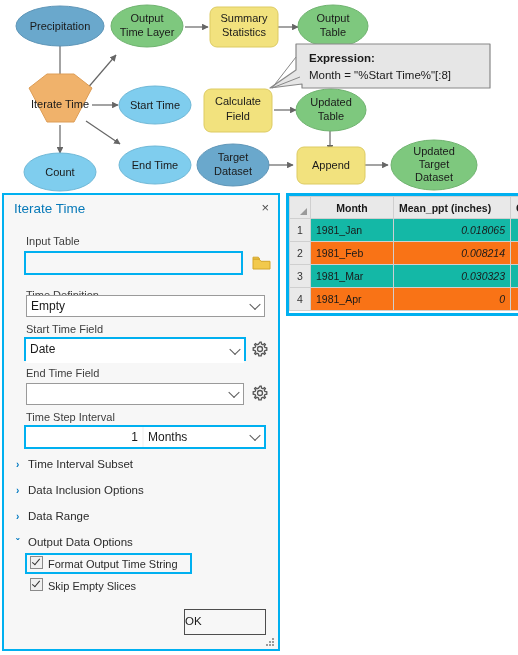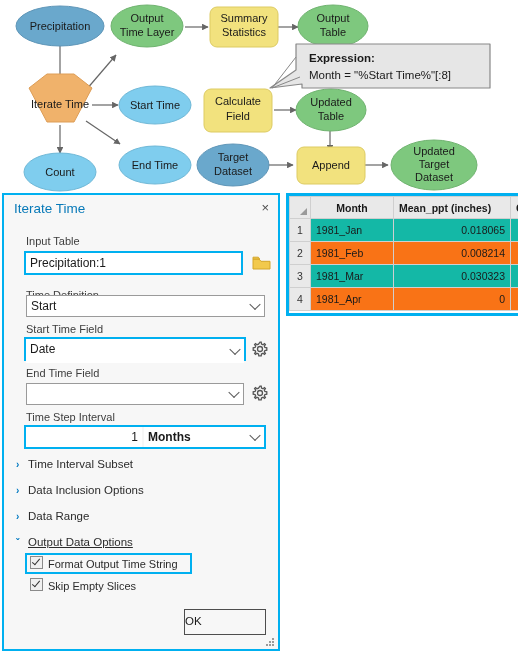--- a/index.html
+++ b/index.html
@@ -246,21 +246,21 @@
     border-left: 7px solid transparent;
     border-bottom: 7px solid #9a9a9a;
   }
   td.rownum {
     width: 20px;
     background: #e9e9e9;
     text-align: center;
     color: #333;
     padding: 0;
   }
-  td.numeric { text-align: right; }
+  td.numeric { text-align: right; font-style: italic; }
   tr.even td:not(.rownum) { background: #14b8a6; }
   tr.odd  td:not(.rownum) { background: #f97316; }
 </style>
 </head>
 <body>
 
 <div id="diagram">
   <svg width="518" height="192" viewBox="0 0 518 192" xmlns="http://www.w3.org/2000/svg">
     <defs>
       <marker id="arrow" viewBox="0 0 10 10" refX="9" refY="5" markerWidth="5.5" markerHeight="5.5" orient="auto-start-reverse">
@@ -369,31 +369,30 @@
   <div class="dlg-titlebar">
     <div class="dlg-title">Iterate Time</div>
     <div class="dlg-close">×</div>
   </div>
 
 
   <div class="dlg-body">
 
     <div class="fld-label" style="left:22px; top:10px;">Input Table</div>
     <div class="hl-wrap" style="left:20px; top:26px; width:219px; height:24px;"></div>
-    <div class="fld-box" style="left:22px; top:28px; width:215px; height:20px; border:none;">Precipitation:1</div>
     <div class="folder" style="left:248px; top:30px;">
       <svg width="19" height="16" viewBox="0 0 19 16">
         <path d="M1 4 L7 4 L9 6.3 L18 6.3 L18 14 L1 14 Z" fill="#f2c94c" stroke="#d4a62a" stroke-width="1"></path>
         <path d="M1 4 L1 2.2 L6.4 2.2 L7.6 4 Z" fill="#f2c94c" stroke="#d4a62a" stroke-width="1"></path>
       </svg>
     </div>
 
     <div class="fld-label" style="left:22px; top:64px;">Time Definition</div>
     <div class="fld-box" style="left:22px; top:70px; width:239px; height:22px;">
-      <span>Start</span>
+      <span>Empty</span>
       <span class="caret"></span>
     </div>
 
     <div class="fld-label" style="left:22px; top:98px;">Start Time Field</div>
     <div class="hl-wrap" style="left:20px; top:112px; width:222px; height:24px;"></div>
     <div class="fld-box" style="left:22px; top:114px; width:218px; height:24px; border:none;">
       <span>Date</span>
       <span class="caret"></span>
     </div>
     <div class="gear" style="left:248px; top:116px;">
@@ -411,35 +410,35 @@
     <div class="gear" style="left:248px; top:160px;">
       <svg width="16" height="16" viewBox="0 0 16 16">
         <path d="M8 1.2 L9.2 1.2 L9.5 3.1 L11 3.7 L12.5 2.6 L13.4 3.5 L12.3 5 L12.9 6.5 L14.8 6.8 L14.8 8 L14.8 9.2 L12.9 9.5 L12.3 11 L13.4 12.5 L12.5 13.4 L11 12.3 L9.5 12.9 L9.2 14.8 L8 14.8 L6.8 14.8 L6.5 12.9 L5 12.3 L3.5 13.4 L2.6 12.5 L3.7 11 L3.1 9.5 L1.2 9.2 L1.2 8 L1.2 6.8 L3.1 6.5 L3.7 5 L2.6 3.5 L3.5 2.6 L5 3.7 L6.5 3.1 Z" fill="none" stroke="#555" stroke-width="1.3"></path>
         <circle cx="8" cy="8" r="2.5" fill="none" stroke="#555" stroke-width="1.3"></circle>
       </svg>
     </div>
 
     <div class="fld-label" style="left:22px; top:186px;">Time Step Interval</div>
     <div class="hl-wrap" style="left:20px; top:200px; width:242px; height:24px;"></div>
     <div class="fld-box" style="left:22px; top:202px; width:116px; height:20px; border:none; text-align:right;">1</div>
-    <div class="fld-box" style="left:140px; top:202px; width:120px; height:20px; border:none;font-weight:bold;">
+    <div class="fld-box" style="left:140px; top:202px; width:120px; height:20px; border:none;">
       <span>Months</span>
       <span class="caret"></span>
     </div>
 
     <div class="section" style="left:12px; top:233px;">
       <span class="chev">›</span><span>Time Interval Subset</span>
     </div>
     <div class="section" style="left:12px; top:259px;">
       <span class="chev">›</span><span>Data Inclusion Options</span>
     </div>
     <div class="section" style="left:12px; top:285px;">
       <span class="chev">›</span><span>Data Range</span>
     </div>
-    <div class="section" style="left:12px; top:311px;text-decoration:underline;">
+    <div class="section" style="left:12px; top:311px;">
       <span class="chev">ˇ</span><span>Output Data Options</span>
     </div>
 
     <div class="hl-wrap" style="left:21px; top:328px; width:167px; height:21px;"></div>
     <div class="chk-row" style="left:26px; top:353px;">
       <span class="chkbox"></span><span>Skip Empty Slices</span>
     </div>
     <div class="chk-row" style="left:26px; top:331px;">
       <span class="chkbox"></span><span>Format Output Time String</span>
     </div>

